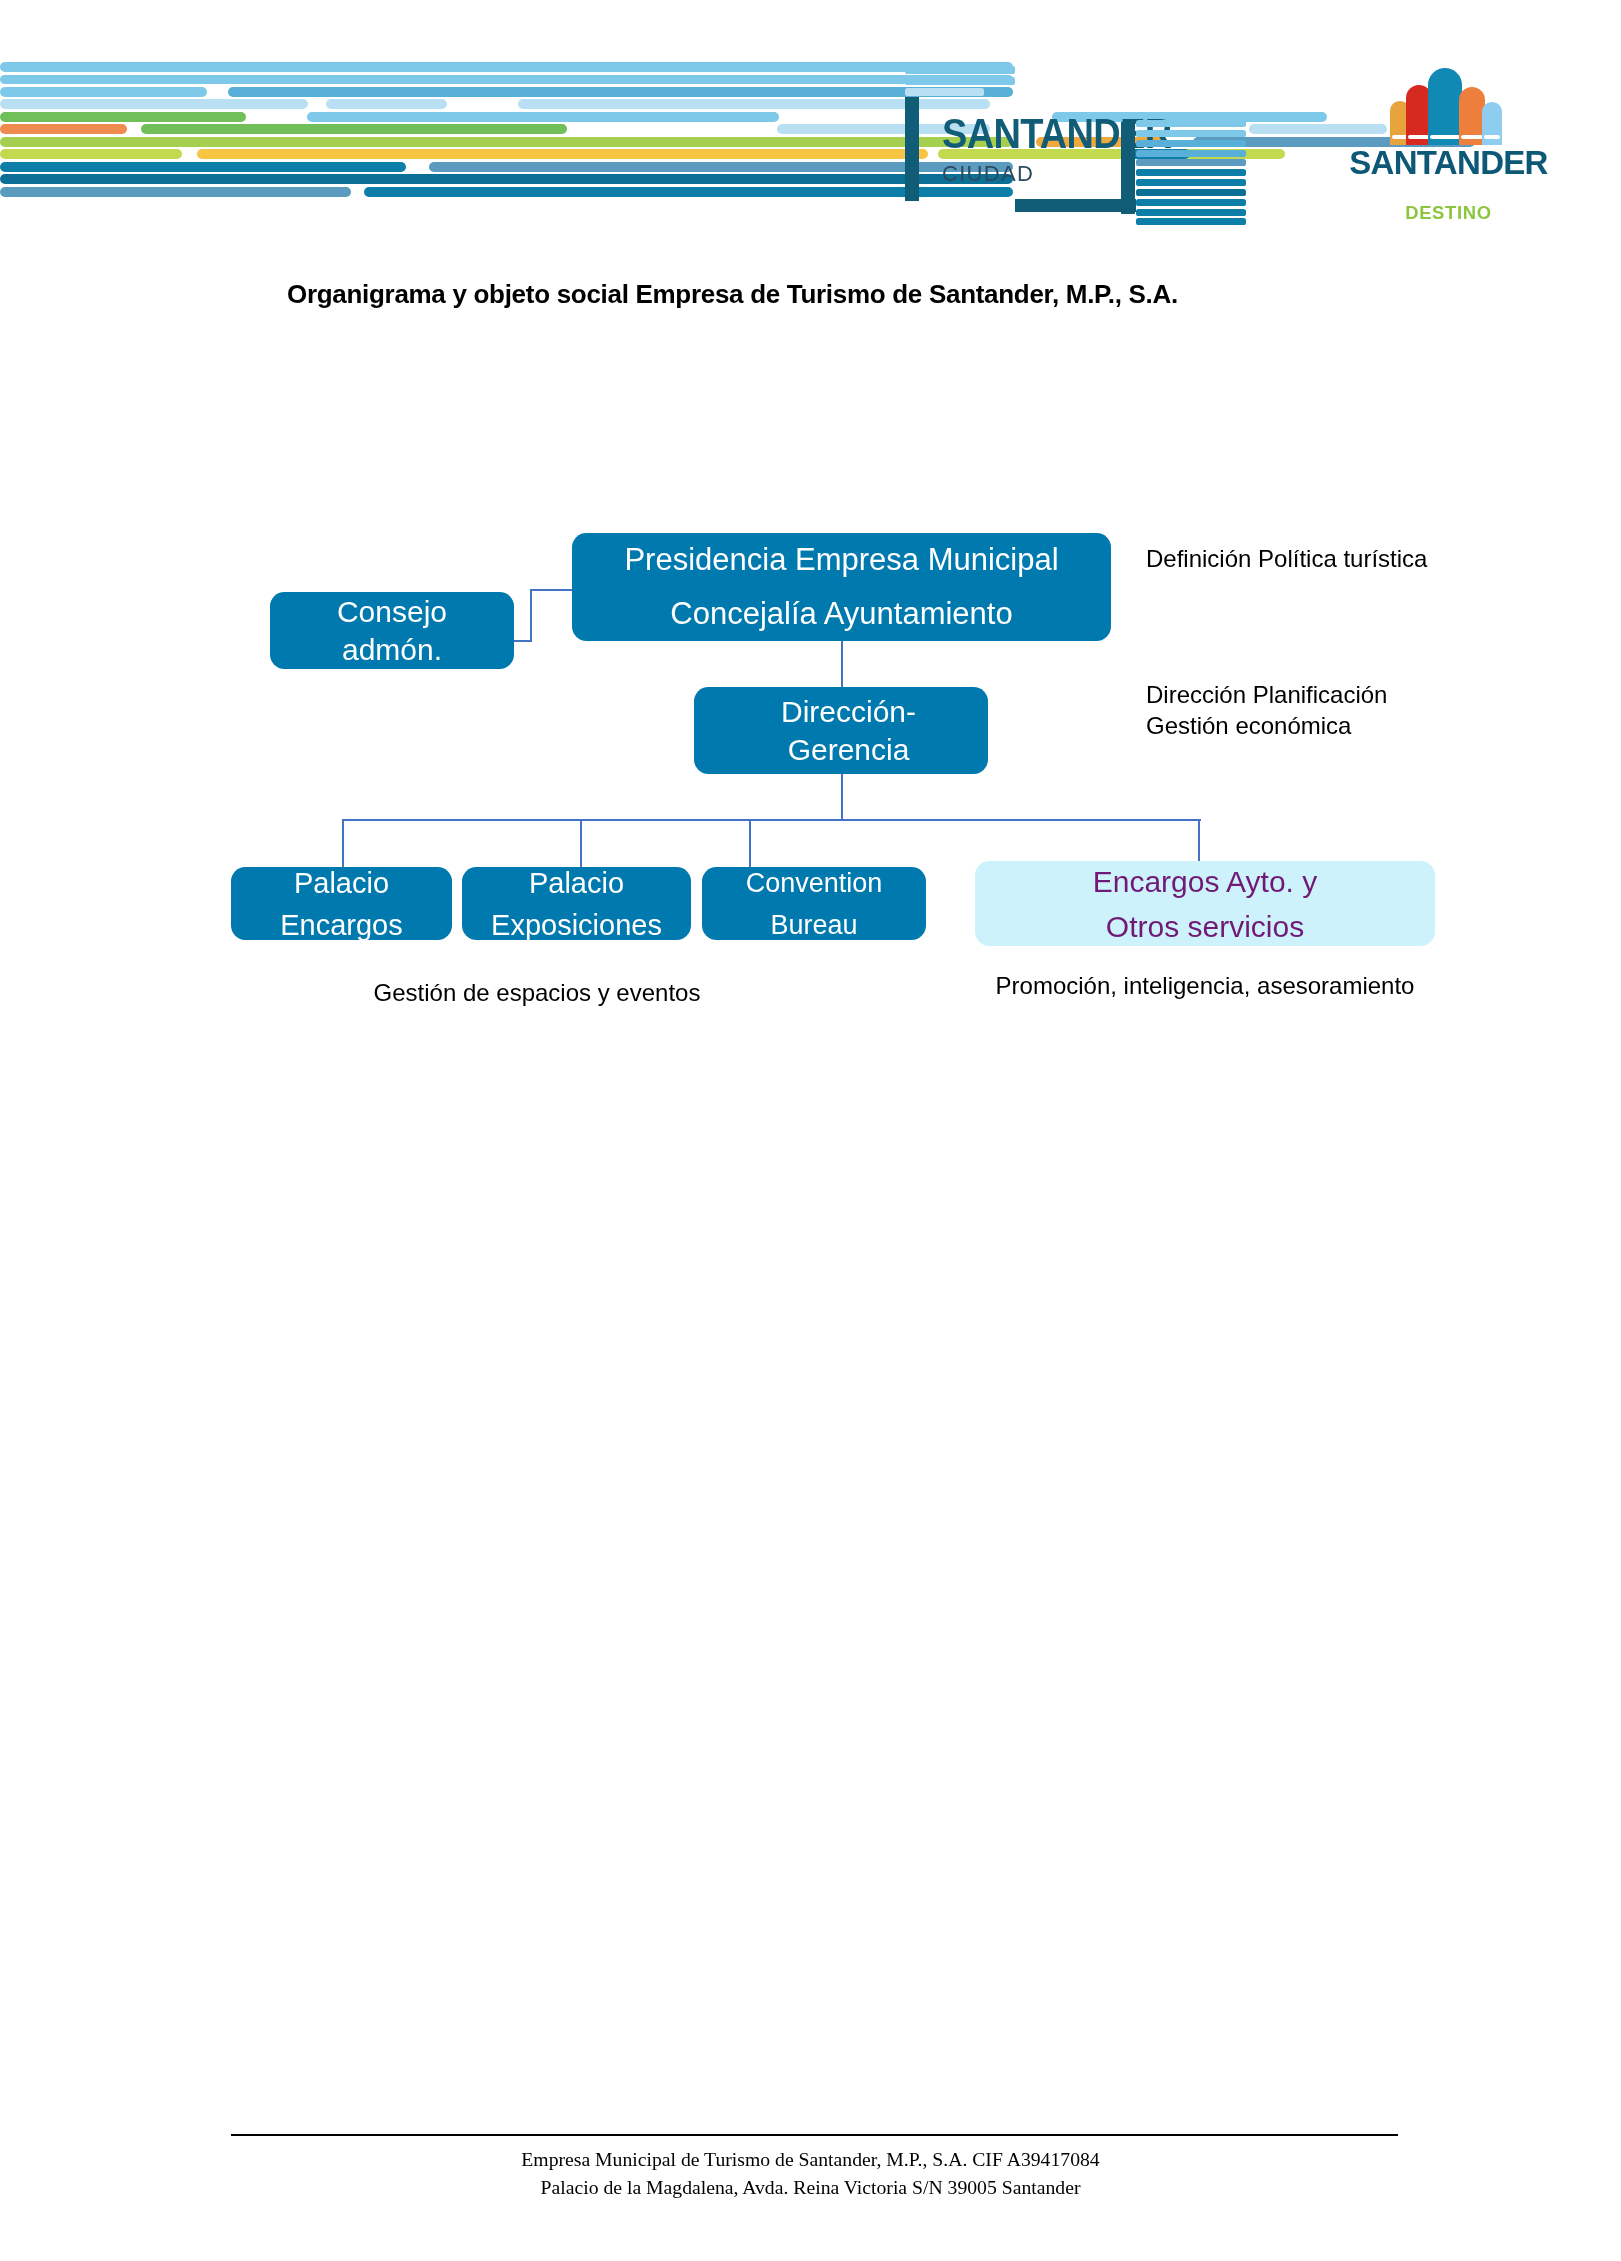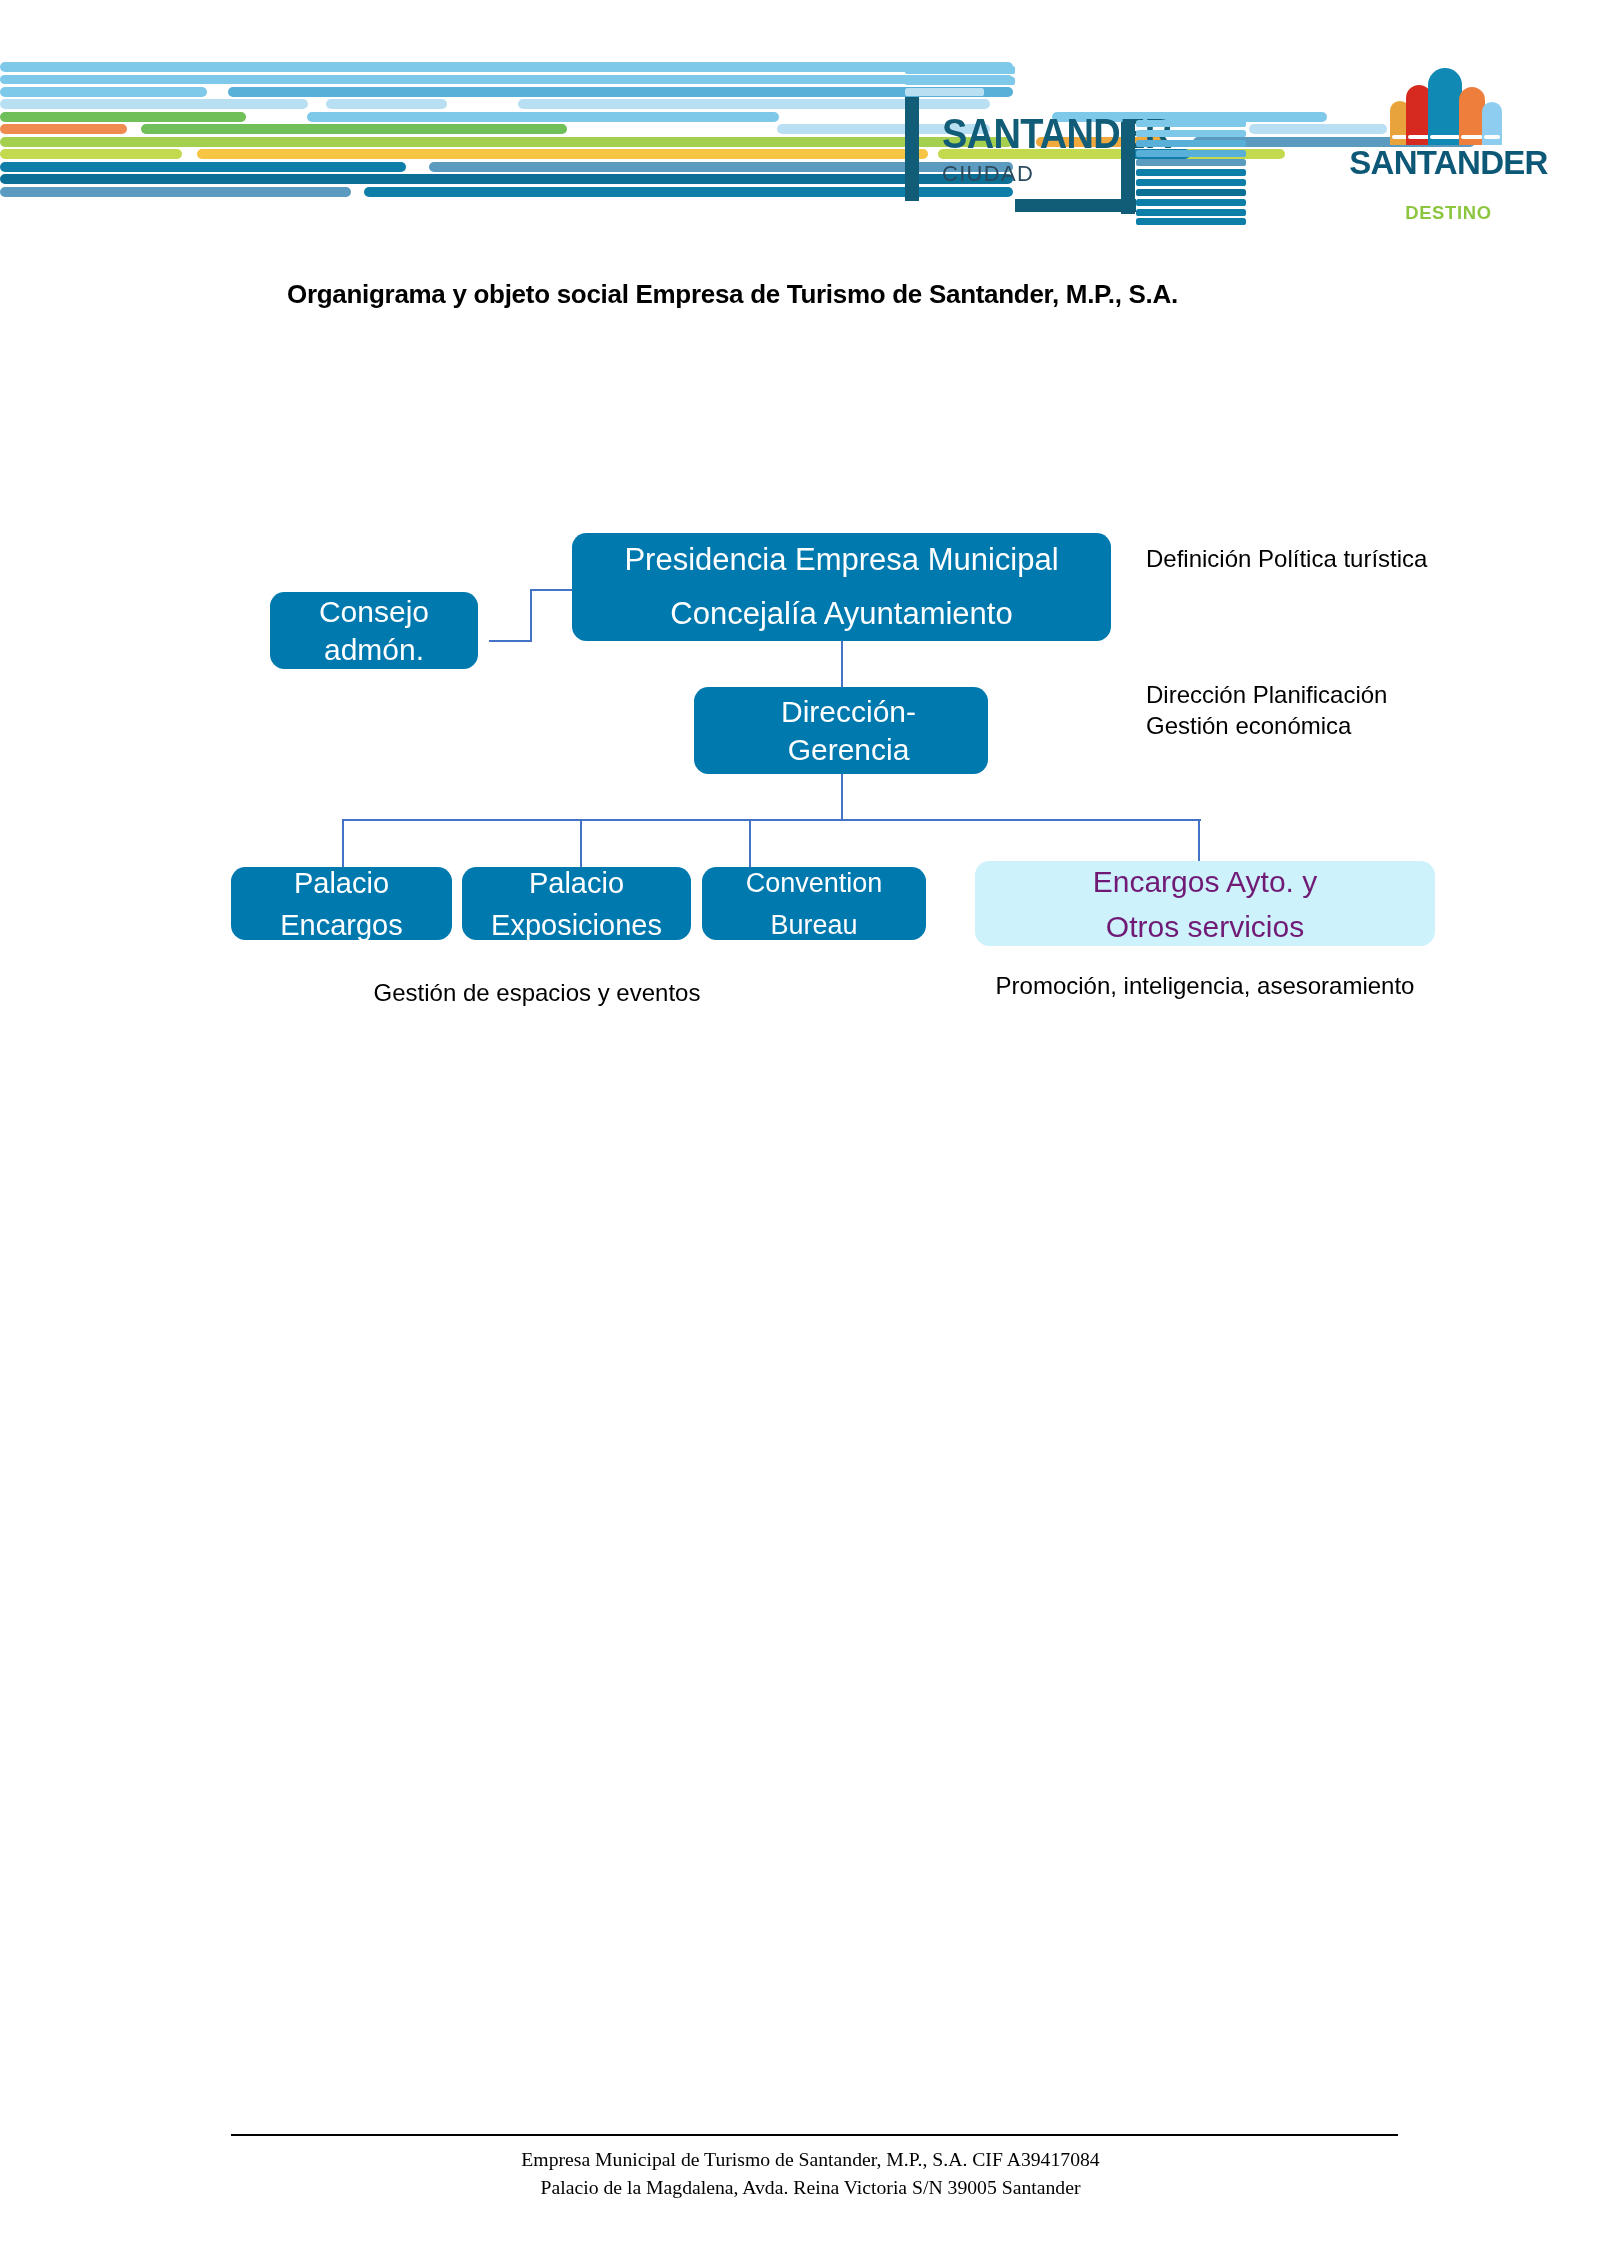--- a/index.html
+++ b/index.html
@@ -300,21 +300,21 @@
 
   <div class="connector v" style="left:841px; top:774px; height:46px;"></div>
 
   <div class="connector h" style="left:342px; top:819px; width:859px;"></div>
 
   <div class="connector v" style="left:342px; top:819px; height:49px;"></div>
   <div class="connector v" style="left:580px; top:819px; height:49px;"></div>
   <div class="connector v" style="left:749px; top:819px; height:49px;"></div>
   <div class="connector v" style="left:1198px; top:819px; height:49px;"></div>
 
-  <div class="node dark" style="left:270px; top:592px; width:208px; height:77px; font-size:30px; line-height:38px;">
+  <div class="node dark" style="left:270px; top:592px; width:244px; height:77px; font-size:30px; line-height:38px;">
     <span class="ln">Consejo</span>
     <span class="ln">admón.</span>
   </div>
 
   <div class="node dark" style="left:572px; top:533px; width:539px; height:108px; font-size:31px; line-height:54px;">
     <span class="ln">Presidencia Empresa Municipal</span>
     <span class="ln">Concejalía Ayuntamiento</span>
   </div>
 
   <div class="node dark" style="left:694px; top:687px; width:294px; height:87px; font-size:30px; line-height:38px;padding-left:15px;">

